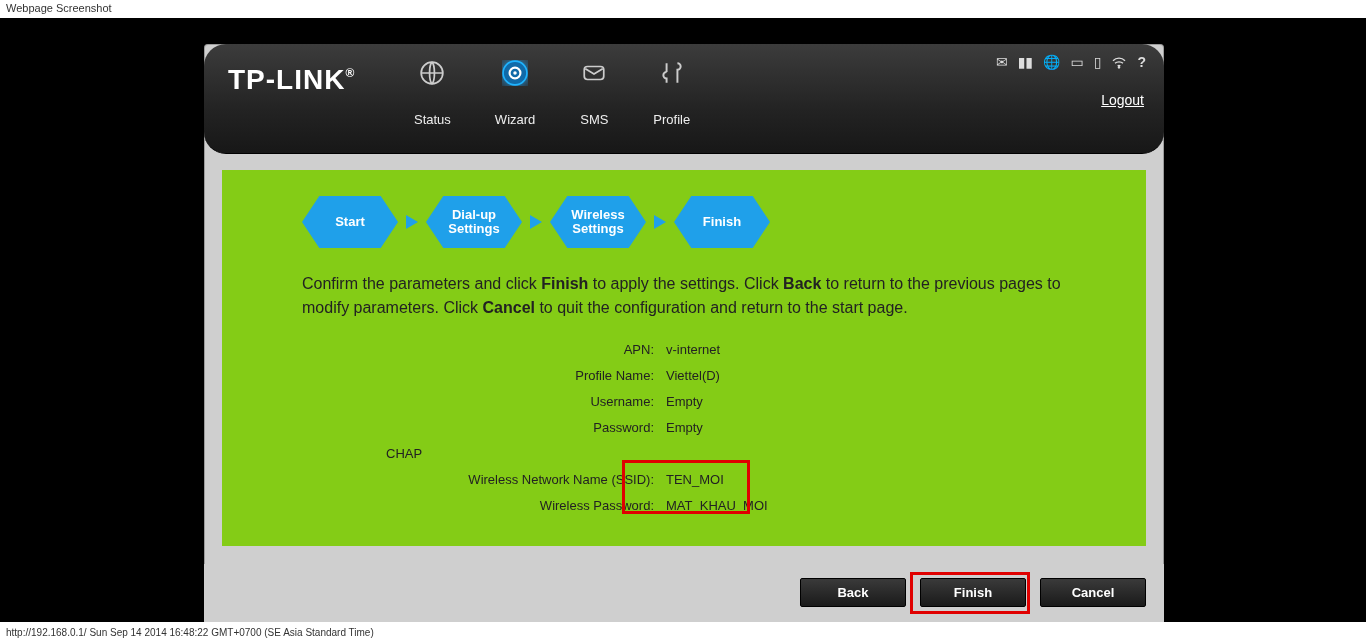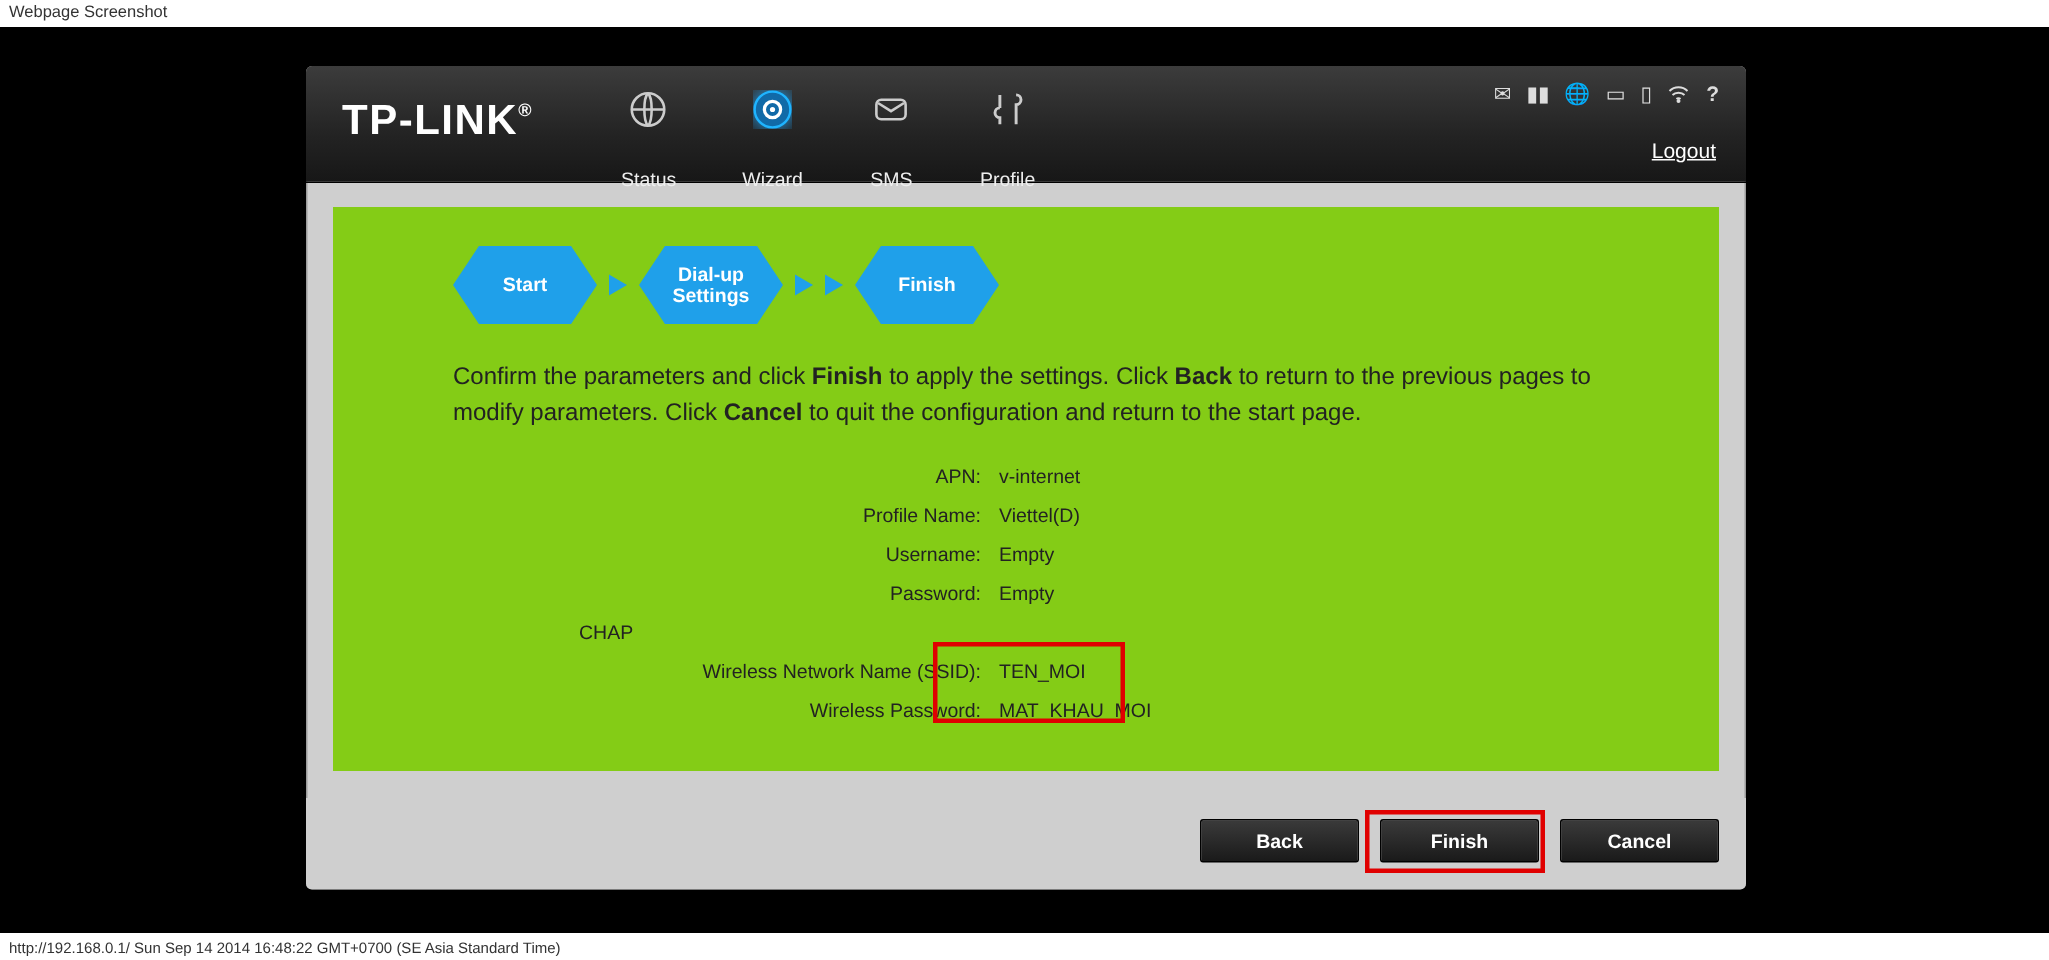--- a/index.html
+++ b/index.html
@@ -42,25 +42,26 @@
     position: absolute;
     left: 204px; top: 44px;
     width: 960px;
     background: #cfcfcf;
     box-shadow: 0 6px 10px rgba(0,0,0,.4), 0 0 0 1px rgba(0,0,0,.25) inset;
     border-radius: 4px;
     overflow: hidden;
   }
 
   .header {
-    height: 78px;
+    height: 110px;
     background: linear-gradient(to bottom, #3c3c3c 0%, #232323 60%, #171717 100%);
     position: relative;
     color: #fff;
     border-bottom: 1px solid #000;
+    border-radius: 22px;
   }
   .logo {
     position: absolute;
     left: 24px; top: 20px;
     font-size: 28px;
     font-weight: 700;
     letter-spacing: 1px;
     font-family: Arial, sans-serif;
   }
   .logo sup { font-size: 12px; vertical-align: top; position: relative; top: 2px; }
@@ -274,20 +275,21 @@
   </div>
 
   <div class="content-wrap">
     <div class="content">
 
       <div class="steps">
         <div class="step">Start</div>
         <div class="arrow"></div>
         <div class="step">Dial-up Settings</div>
         <div class="arrow"></div>
+        <div class="step">Wireless Settings</div>
         <div class="arrow"></div>
         <div class="step">Finish</div>
       </div>
 
       <p class="instruction">
         <span>Confirm the parameters and click </span><b>Finish</b><span> to apply the settings. Click </span><b>Back</b><span> to return to the previous pages to modify parameters. Click </span><b>Cancel</b><span> to quit the configuration and return to the start page.</span>
       </p>
 
       <div class="params">
         <div class="param-row">

